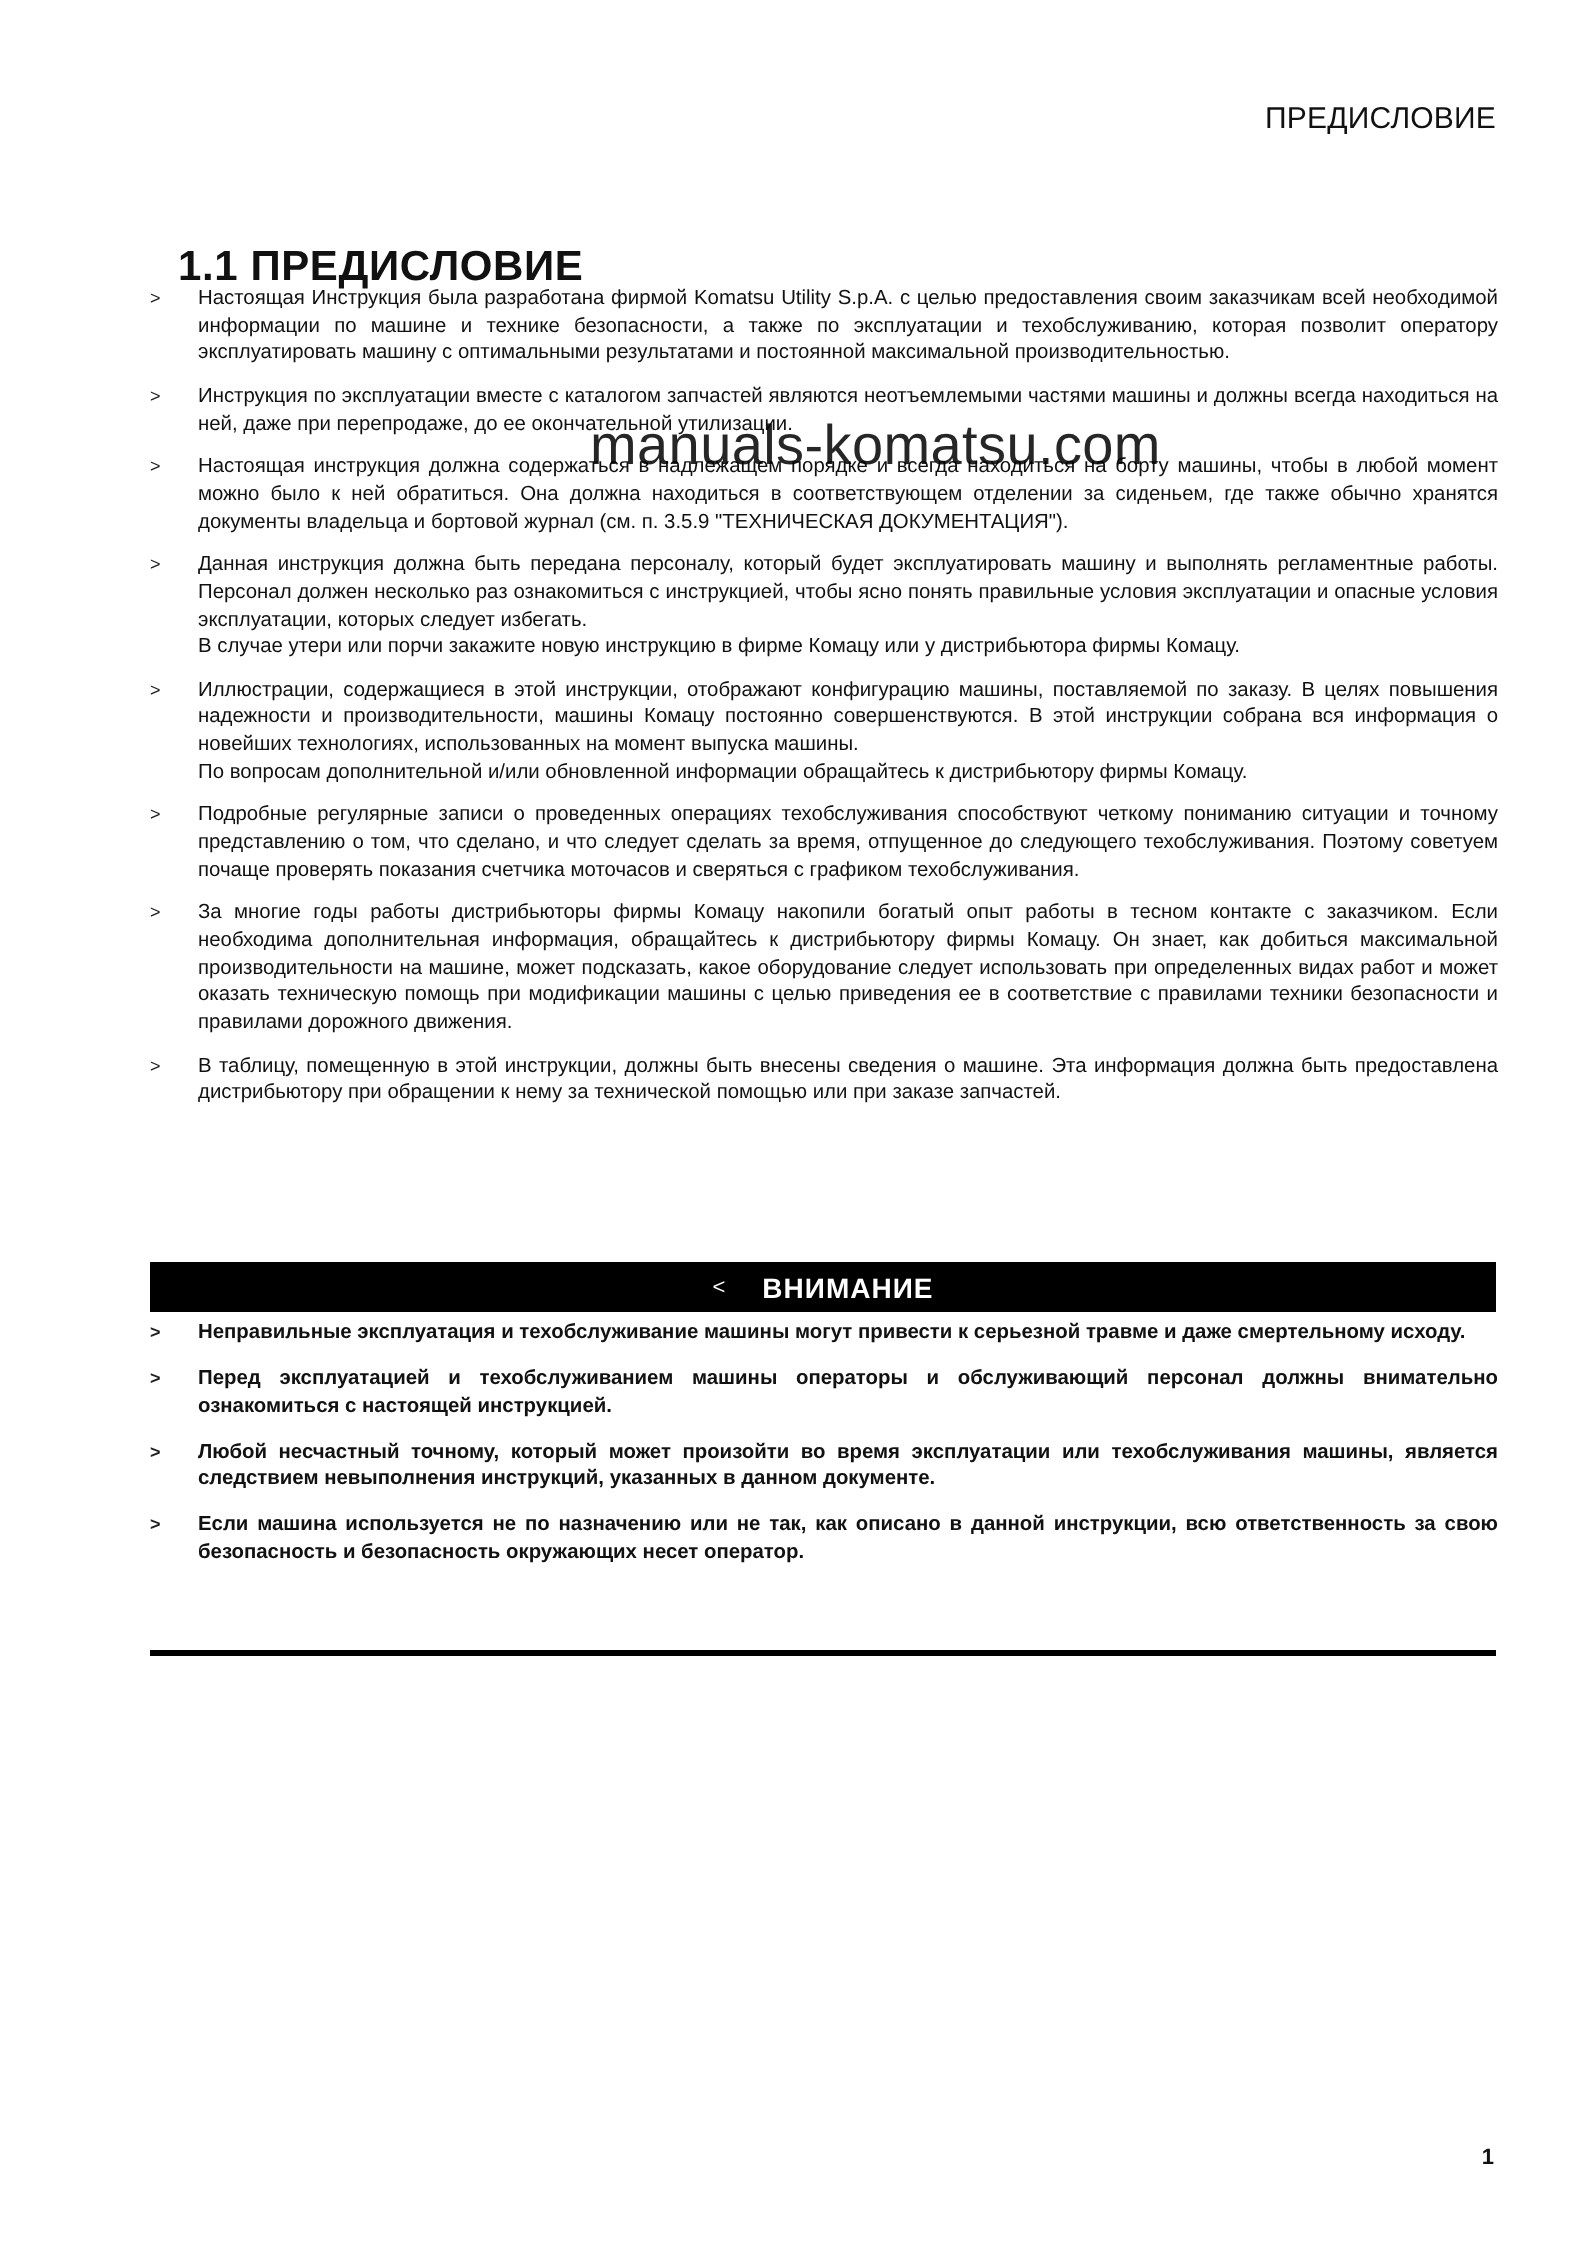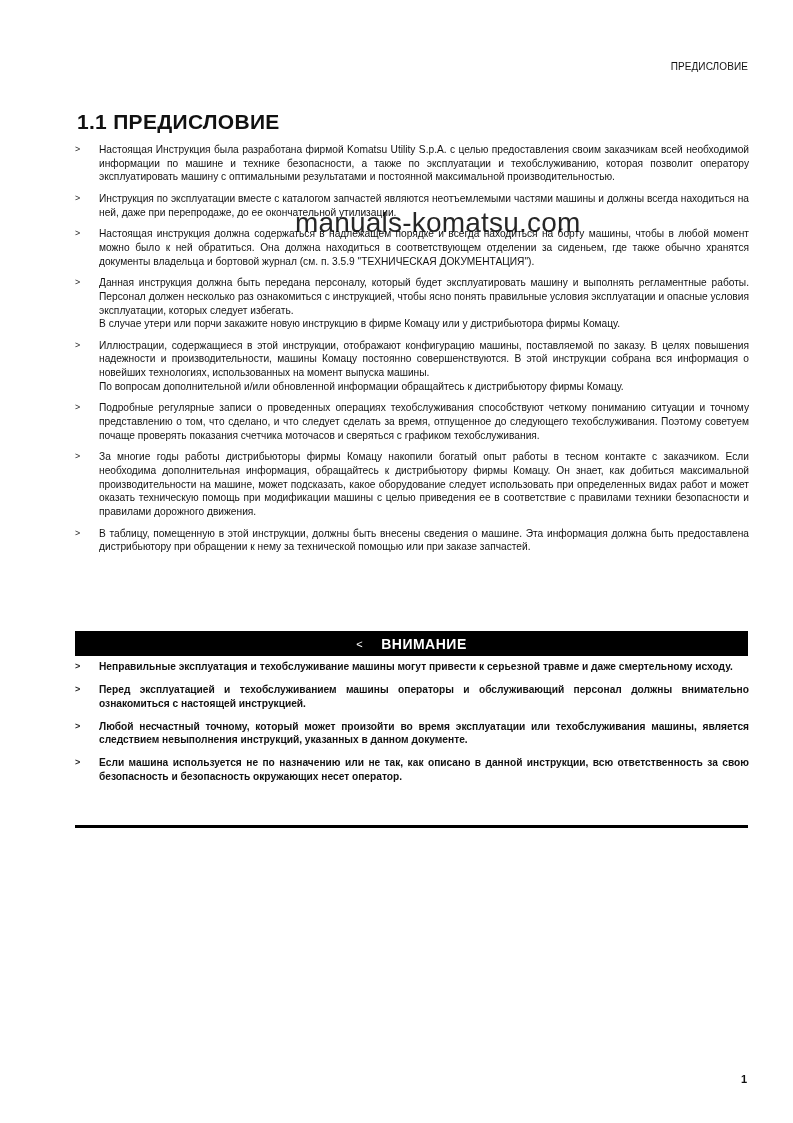--- a/index.html
+++ b/index.html
@@ -2,26 +2,26 @@
 <html><head>
   <meta charset="utf-8">
   <style>
     html, body { margin: 0; padding: 0; background: #ffffff; }
     body {
       width: 793px; height: 1123px; position: relative; overflow: hidden;
       font-family: "Liberation Sans", "DejaVu Sans", sans-serif;
       color: #111111;
     }
     .running-header {
-      position: absolute; top: 61px; right: 45px;
-      font-size: 10px; letter-spacing: 0.1px; color: #111;
+      position: absolute; top: 51px; right: 45px;
+      font-size: 15px; letter-spacing: 0.1px; color: #111;
     }
     .page-title {
       position: absolute; top: 110px; left: 77px;
-      font-size: 21px; font-weight: bold; margin: 0; letter-spacing: 0.3px;
+      font-size: 21px; font-weight: bold; margin: 12px; letter-spacing: 0.3px;
     }
     .body-list {
       position: absolute; top: 143px; left: 75px; width: 674px;
       margin: 0; padding: 0; list-style: none;
     }
     .item {
       position: relative; padding-left: 24px;
       font-size: 10.2px; line-height: 13.6px;
       margin-bottom: 8.2px; text-align: justify;
     }

